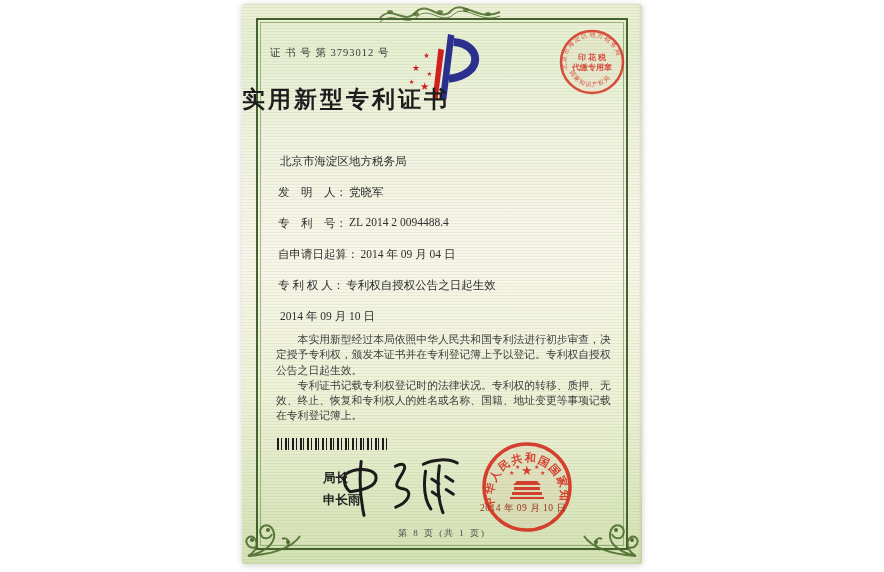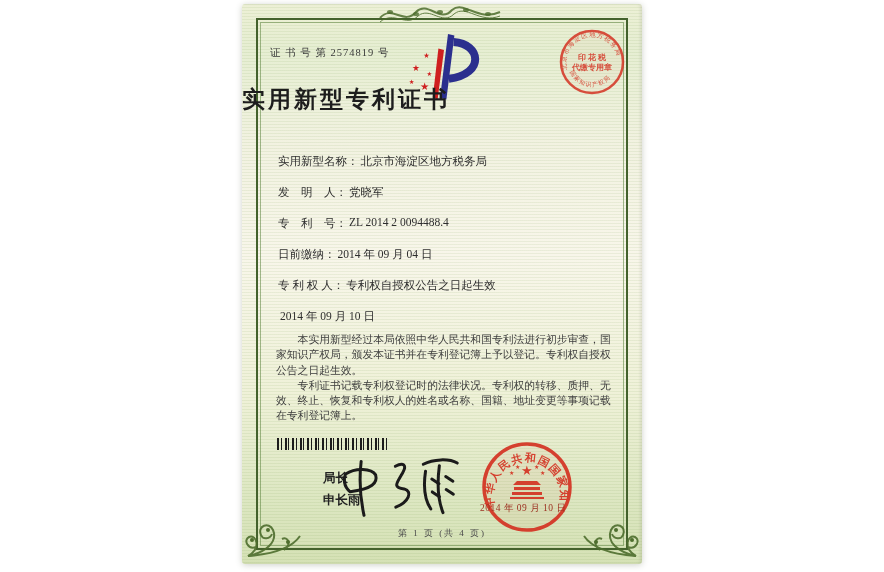--- a/index.html
+++ b/index.html
@@ -111,65 +111,64 @@
         <path d="M4 60 C30 58 48 52 56 40"></path>
         <path d="M40 54 C48 48 44 40 38 43"></path>
       </g>
       <g fill="#4e6e2e">
           <circle cx="8" cy="44" r="2"></circle>
           <circle cx="24" cy="34" r="2"></circle>
           <circle cx="44" cy="46" r="2"></circle>
         </g>
     </svg>
 
-    <div class="cert-number">证 书 号 第 2574819 号</div>
+    <div class="cert-number">证 书 号 第 3793012 号</div>
 
     <svg class="logo" viewBox="0 0 100 90">
       <polygon points="55,0 63,2 53,82 45,80" fill="#2b2f8e"></polygon>
       <path d="M62 10 C96 12 102 50 56 56" stroke="#2b2f8e" stroke-width="10" fill="none"></path>
       <polygon points="43,18 50,20 42,82 36,79" fill="#cf1f1f"></polygon>
       <g fill="#cf1f1f" font-size="12" font-family="'DejaVu Sans',sans-serif">
         <text x="24" y="30" font-size="9">★</text>
         <text x="10" y="46" font-size="11">★</text>
         <text x="28" y="52" font-size="8">★</text>
         <text x="6" y="62" font-size="8">★</text>
         <text x="20" y="70" font-size="13">★</text>
       </g>
     </svg>
 
     <div class="title">实用新型专利证书</div>
 
     <div class="fields">
       <div class="field-row">
-        <span class="lbl">实用新型名称：</span>
         <span class="val">北京市海淀区地方税务局</span>
       </div>
       <div class="field-row">
         <span class="lbl">发　明　人：</span>
         <span class="val">党晓军</span>
       </div>
       <div class="field-row">
         <span class="lbl">专　利　号：</span>
         <span class="val">ZL 2014 2 0094488.4</span>
       </div>
       <div class="field-row">
-        <span class="lbl">日前缴纳：</span>
+        <span class="lbl">自申请日起算：</span>
         <span class="val">2014 年 09 月 04 日</span>
       </div>
       <div class="field-row">
         <span class="lbl">专 利 权 人：</span>
         <span class="val">专利权自授权公告之日起生效</span>
       </div>
       <div class="field-row">
         <span class="val">2014 年 09 月 10 日</span>
       </div>
     </div>
 
     <div class="paras">
-      <p>本实用新型经过本局依照中华人民共和国专利法进行初步审查，国家知识产权局，颁发本证书并在专利登记簿上予以登记。专利权自授权公告之日起生效。</p>
+      <p>本实用新型经过本局依照中华人民共和国专利法进行初步审查，决定授予专利权，颁发本证书并在专利登记簿上予以登记。专利权自授权公告之日起生效。</p>
       <p>专利证书记载专利权登记时的法律状况。专利权的转移、质押、无效、终止、恢复和专利权人的姓名或名称、国籍、地址变更等事项记载在专利登记簿上。</p>
     </div>
 
     <div class="barcode"></div>
 
     <div class="signer">
       <div>局长</div>
       <div>申长雨</div>
     </div>
 
@@ -216,15 +215,15 @@
       <text fill="#d43222" font-size="6.5" letter-spacing="1" font-family="'Liberation Serif',serif">
         <textPath href="#taxTop">北京市海淀区地方税务局</textPath>
       </text>
       <text fill="#d43222" font-size="6" letter-spacing="1" font-family="'Liberation Serif',serif">
         <textPath href="#taxBot">国家知识产权局</textPath>
       </text>
       <text x="34" y="32" text-anchor="middle" fill="#d43222" font-size="8" font-weight="bold">印 花 税</text>
       <text x="34" y="42" text-anchor="middle" fill="#d43222" font-size="8" font-weight="bold">代缴专用章</text>
     </svg>
 
-    <div class="footer-page">第 1 页 (共 4 页)</div>
+    <div class="footer-page">第 8 页 (共 1 页)</div>
   </div>
 </div>
 
 </body></html>

